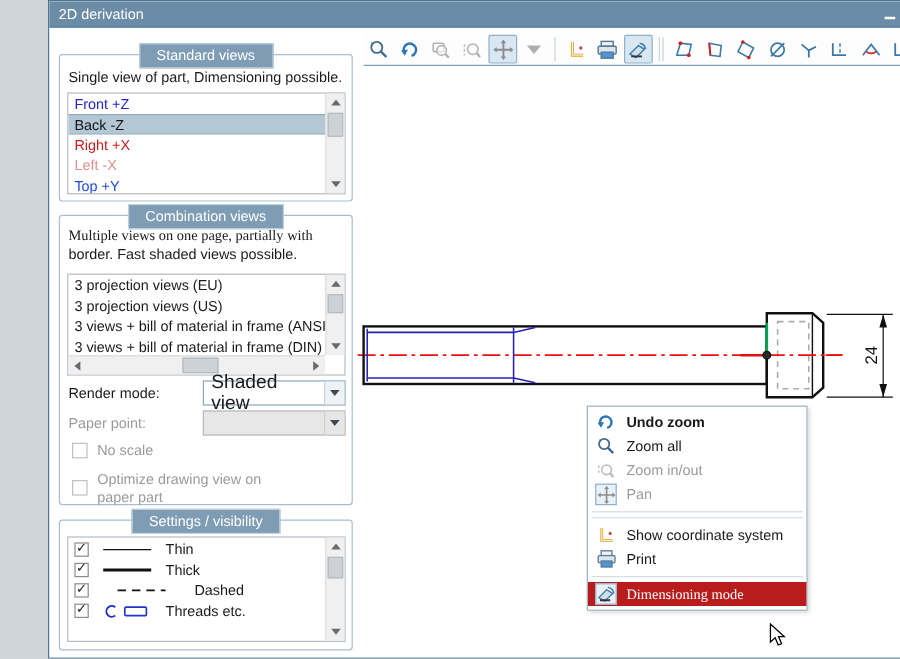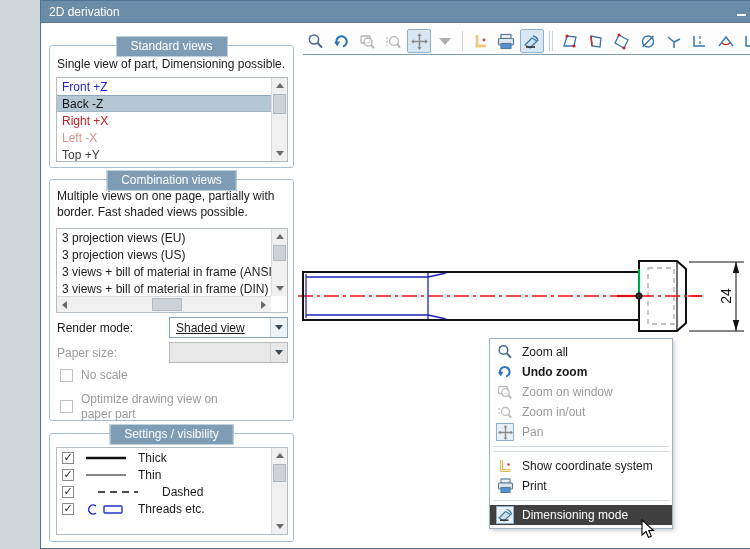--- a/index.html
+++ b/index.html
@@ -30,21 +30,21 @@
   .hsb { position:absolute; left:0; bottom:0; height:16px; background:#f0f0f0; border-top:1px solid #dcdcdc; }
   .sbbtn { position:absolute; width:16px; height:15px; display:flex; align-items:center; justify-content:center; }
   .tri { width:0; height:0; }
   .tri.up   { border-left:4px solid transparent; border-right:4px solid transparent; border-bottom:5px solid #6a6a6a; }
   .tri.down { border-left:4px solid transparent; border-right:4px solid transparent; border-top:5px solid #6a6a6a; }
   .tri.left { border-top:4px solid transparent; border-bottom:4px solid transparent; border-right:5px solid #6a6a6a; }
   .tri.right{ border-top:4px solid transparent; border-bottom:4px solid transparent; border-left:5px solid #6a6a6a; }
   .thumb { position:absolute; background:#cdd2d6; border:1px solid #b5babe; }
   
   .combo { position:absolute; height:21px; background:#fff; border:1px solid #8aa5b8; display:flex; align-items:center; }
-  .combo .val { flex:1; padding:0 6px; font-size:12px;text-decoration:underline; }
+  .combo .val { flex:1; padding:0 6px; font-size:16px; }
   .combo .arrowbox { width:17px; height:100%; display:flex; align-items:center; justify-content:center; border-left:1px solid #c8d4dc; background:#eef3f7; }
   .combo.disabled { background:#e7e7e7; border-color:#b9b9b9; }
   .combo.disabled .arrowbox { background:#e7e7e7; border-left-color:#cfcfcf; }
   .cb { width:13px; height:13px; border:1px solid #8a8a8a; background:#fff; display:inline-flex; align-items:center; justify-content:center; flex:none; }
   .cb.checked::after { content:"\2713"; font-size:11px; color:#222; line-height:1; margin-top:-1px; }
   .cb.disabled { border-color:#c0c0c0; }
   .graytext { color:#9a9a9a; }
   
   #toolbar { position:absolute; left:262px; top:27px; width:486px; height:27px;
     display:flex; align-items:center; gap:2px; border-bottom:1px solid #7d9cb4; background:#fdfdfd; }
@@ -53,21 +53,21 @@
   .tsep { width:1px; height:20px; background:#c9d4dc; margin:0 3px; flex:none; }
   
   #menu { position:absolute; left:448px; top:337px; width:184px; background:#ffffff;
     border:1px solid #9fb2c1; box-shadow:2px 2px 4px rgba(0,0,0,.18); padding:3px 0; z-index:20; }
   .mi { height:20px; display:flex; align-items:center; padding:0 6px; gap:8px; }
   .mi .mico { width:18px; height:18px; display:flex; align-items:center; justify-content:center; flex:none; }
   .mi .mico.boxed { border:1px solid #8fb0ca; background:#e9f1f8; }
   .mi .milabel { font-size:12px; color:#1a1a1a; white-space:nowrap; }
   .mi.bold .milabel { font-weight:bold; }
   .mi.dis .milabel { color:#9a9a9a; }
-  .mi.hl { background:#404040; }
+  .mi.hl { background:#b91c1c;font-family:Liberation Serif, serif; }
   .mi.hl .milabel { color:#ffffff; }
   .msep { height:1px; background:#d4dde3; margin:4px 3px; }
   
   #drawing { position:absolute; left:255px; top:55px; z-index:1; }
   #cursor { position:absolute; left:600px; top:518px; z-index:30; }
 </style>
 </head>
 <body>
 
 <div id="window">
@@ -99,38 +99,38 @@
         <div class="lrow sel">
             <span style="color: rgb(20, 20, 20);">Back -Z</span>
           </div>
         <div class="lrow">
             <span style="color: rgb(200, 30, 30);">Right +X</span>
           </div>
         <div class="lrow">
             <span style="color: rgb(225, 144, 144);">Left -X</span>
           </div>
         <div class="lrow">
-            <span style="color: #404040;">Top +Y</span>
+            <span style="color: #1d4ed8;">Top +Y</span>
           </div>
       </div>
       <div class="vsb">
         <span class="sbbtn" style="top:0;">
             <span class="tri up"></span>
           </span>
         <span class="thumb" style="left:1px; top:16px; width:13px; height:20px;"></span>
         <span class="sbbtn" style="bottom:0;">
             <span class="tri down"></span>
           </span>
       </div>
     </div>
   </div>
 
   <div class="group" style="top:178px; height:242px;">
     <div class="grouptab">Combination views</div>
-    <div class="desc" style="top:9px;">Multiple views on one page, partially with</div>
+    <div class="desc" style="top:9px;font-family:Liberation Serif, serif;">Multiple views on one page, partially with</div>
     <div class="desc" style="top:25px;">border. Fast shaded views possible.</div>
     <div class="listbox" style="left:6px; top:48px; width:232px; height:85px;">
       <div style="position:absolute; left:0; top:0; right:16px; bottom:16px; overflow:hidden;">
         <div class="lrow">
             <span>3 projection views (EU)</span>
           </div>
         <div class="lrow">
             <span>3 projection views (US)</span>
           </div>
         <div class="lrow">
@@ -161,21 +161,21 @@
     </div>
 
     <div class="desc" style="top:141px;">Render mode:</div>
     <div class="combo" style="left:119px; top:137px; width:119px;">
       <span class="val">Shaded view</span>
       <span class="arrowbox">
           <span class="tri down" style="border-top-color:#3c4a55;"></span>
         </span>
     </div>
 
-    <div class="desc graytext" style="top:166px;">Paper size:</div>
+    <div class="desc graytext" style="top:166px;">Paper point:</div>
     <div class="combo disabled" style="left:119px; top:162px; width:119px;">
       <span class="val"></span>
       <span class="arrowbox">
           <span class="tri down" style="border-top-color:#3c4a55;"></span>
         </span>
     </div>
 
     <div style="position:absolute; left:10px; top:188px; display:flex; align-items:center; gap:8px;">
       <span class="cb disabled"></span>
       <span class="graytext">No scale</span>
@@ -189,30 +189,30 @@
     </div>
   </div>
 
   <div class="group" style="top:432px; height:109px;">
     <div class="grouptab">Settings / visibility</div>
     <div class="listbox" style="left:6px; top:13px; width:232px; height:88px;">
       <div style="position:absolute; left:0; top:1px; right:16px; bottom:0; overflow:hidden;">
         <div class="lrow" style="gap:10px;">
           <span class="cb checked" style="width:12px;height:12px;"></span>
           <svg width="44" height="10">
-              <line x1="2" y1="5" x2="42" y2="5" stroke="#111" stroke-width="2.6"></line>
+              <line x1="2" y1="5" x2="42" y2="5" stroke="#111" stroke-width="1.2"></line>
             </svg>
-          <span>Thick</span>
+          <span>Thin</span>
         </div>
         <div class="lrow" style="gap:10px;">
           <span class="cb checked" style="width:12px;height:12px;"></span>
           <svg width="44" height="10">
-              <line x1="2" y1="5" x2="42" y2="5" stroke="#111" stroke-width="1.2"></line>
+              <line x1="2" y1="5" x2="42" y2="5" stroke="#111" stroke-width="2.6"></line>
             </svg>
-          <span>Thin</span>
+          <span>Thick</span>
         </div>
         <div class="lrow" style="gap:22px;">
           <span class="cb checked" style="width:12px;height:12px;"></span>
           <svg width="44" height="10">
               <line x1="2" y1="5" x2="42" y2="5" stroke="#111" stroke-width="1.4" stroke-dasharray="7 5"></line>
             </svg>
           <span>Dashed</span>
         </div>
         <div class="lrow" style="gap:10px;">
           <span class="cb checked" style="width:12px;height:12px;"></span>
@@ -388,48 +388,38 @@
       <line x1="393" y1="206" x2="448" y2="206"></line>
       <line x1="393" y1="275" x2="448" y2="275"></line>
       <line x1="440" y1="206" x2="440" y2="275"></line>
     </g>
     <path d="M440 206 L436.8 217 L443.2 217 Z" fill="#111111"></path>
     <path d="M440 275 L436.8 264 L443.2 264 Z" fill="#111111"></path>
     <text x="431" y="240" transform="rotate(-90 431 240)" text-anchor="middle" dominant-baseline="middle" font-family="Liberation Sans, sans-serif" font-size="14" fill="#111111">24</text>
   </svg>
 
   <div id="menu">
+    <div class="mi bold">
+      <span class="mico">
+        <svg width="16" height="16">
+            <path d="M3.5 10 A4.8 4.8 0 1 1 9 12.5" fill="none" stroke="#2e75b6" stroke-width="2"></path>
+            <path d="M1 8.2 L6.4 7.6 L3.9 12.4 Z" fill="#2e75b6"></path>
+          </svg>
+      </span>
+      <span class="milabel">Undo zoom</span>
+    </div>
     <div class="mi">
       <span class="mico">
         <svg width="16" height="16">
             <circle cx="6.5" cy="6" r="4.3" fill="none" stroke="#44688a" stroke-width="1.5"></circle>
             <line x1="9.7" y1="9.3" x2="14" y2="13.6" stroke="#44688a" stroke-width="2"></line>
             <path d="M2 2 l2 1 -1 1 Z" fill="#2e75b6"></path>
           </svg>
       </span>
       <span class="milabel">Zoom all</span>
-    </div>
-    <div class="mi bold">
-      <span class="mico">
-        <svg width="16" height="16">
-            <path d="M3.5 10 A4.8 4.8 0 1 1 9 12.5" fill="none" stroke="#2e75b6" stroke-width="2"></path>
-            <path d="M1 8.2 L6.4 7.6 L3.9 12.4 Z" fill="#2e75b6"></path>
-          </svg>
-      </span>
-      <span class="milabel">Undo zoom</span>
-    </div>
-    <div class="mi dis">
-      <span class="mico">
-        <svg width="16" height="16">
-            <rect x="1.5" y="2.5" width="9" height="7" rx="1" fill="none" stroke="#bcbcbc" stroke-width="1.3"></rect>
-            <circle cx="8.5" cy="8.5" r="3.8" fill="#fff" fill-opacity=".6" stroke="#bcbcbc" stroke-width="1.3"></circle>
-            <line x1="11.3" y1="11.3" x2="14.3" y2="14.3" stroke="#bcbcbc" stroke-width="2"></line>
-          </svg>
-      </span>
-      <span class="milabel">Zoom on window</span>
     </div>
     <div class="mi dis">
       <span class="mico">
         <svg width="16" height="16">
             <line x1="2" y1="4" x2="2" y2="12" stroke="#bcbcbc" stroke-width="1.2" stroke-dasharray="2 2"></line>
             <circle cx="8.5" cy="7.5" r="4" fill="none" stroke="#bcbcbc" stroke-width="1.3"></circle>
             <line x1="11.4" y1="10.4" x2="14.2" y2="13.6" stroke="#bcbcbc" stroke-width="2"></line>
           </svg>
       </span>
       <span class="milabel">Zoom in/out</span>

